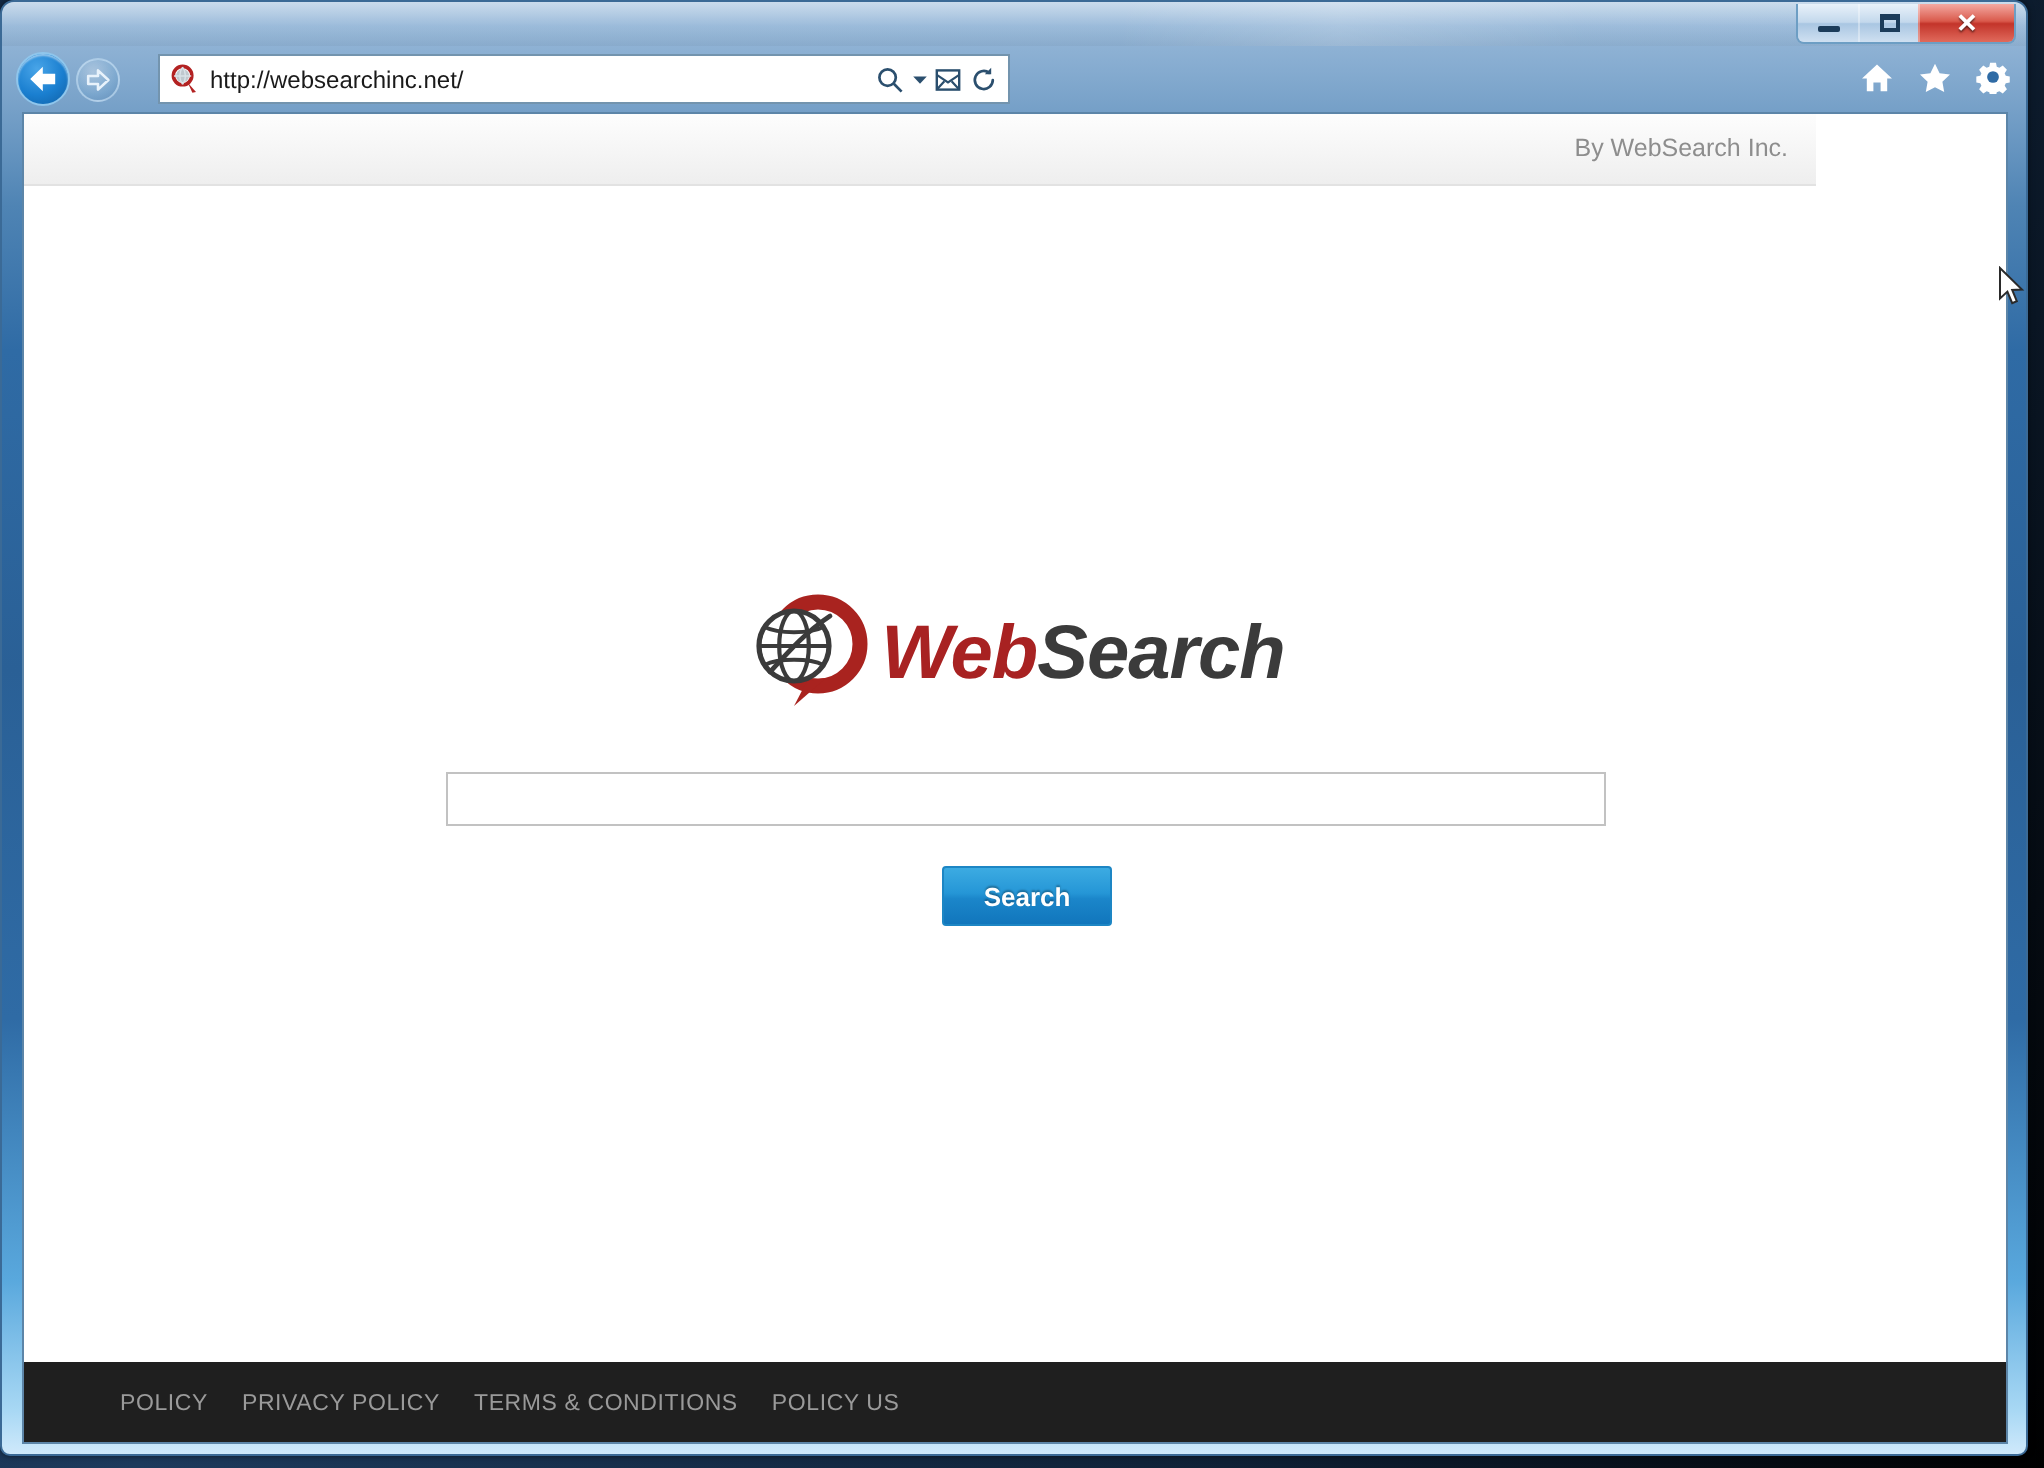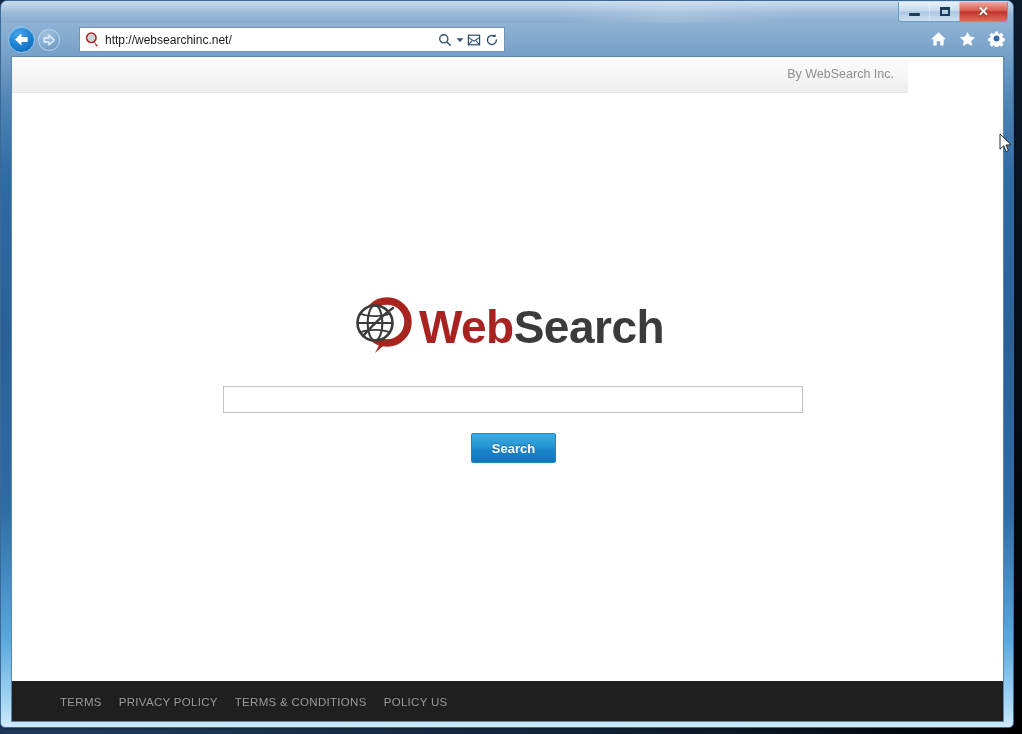--- a/index.html
+++ b/index.html
@@ -259,25 +259,26 @@
   #logo-block {
     position: absolute;
     left: 0; right: 0;
     top: 200px;
     display: flex;
     align-items: center;
     justify-content: center;
   }
   #logo-mark { flex: none; display: block; margin-right: 2px; }
   #logo-text {
-    font-size: 46px;
+    font-size: 38px;
     font-weight: bold;
     letter-spacing: -0.5px;
     font-family: "Liberation Sans", sans-serif;
     line-height: 1;
+    font-style: italic;
   }
   #logo-word-web { color: #a82222; }
   #logo-word-search { color: #3b3b3b; }
 
   #search-input {
     position: absolute;
     left: 211px; top: 292px;
     width: 580px; height: 27px;
     border: 1px solid #c2c2c2;
     background: #fff;
@@ -460,21 +461,21 @@
           <span id="logo-word-web">Web</span><span id="logo-word-search">Search</span>
         </span>
       </div>
 
       <input id="search-input" type="text" placeholder="" style="">
 
       <button id="search-button">Search</button>
 
       <div id="site-footer">
         <div id="footer-links">
-          <span class="footer-link">TERMS</span>
+          <span class="footer-link">POLICY</span>
           <span class="footer-link">PRIVACY POLICY</span>
           <span class="footer-link">TERMS &amp; CONDITIONS</span>
           <span class="footer-link">POLICY US</span>
         </div>
       </div>
 
     </div>
   </div>
 
 </div>

